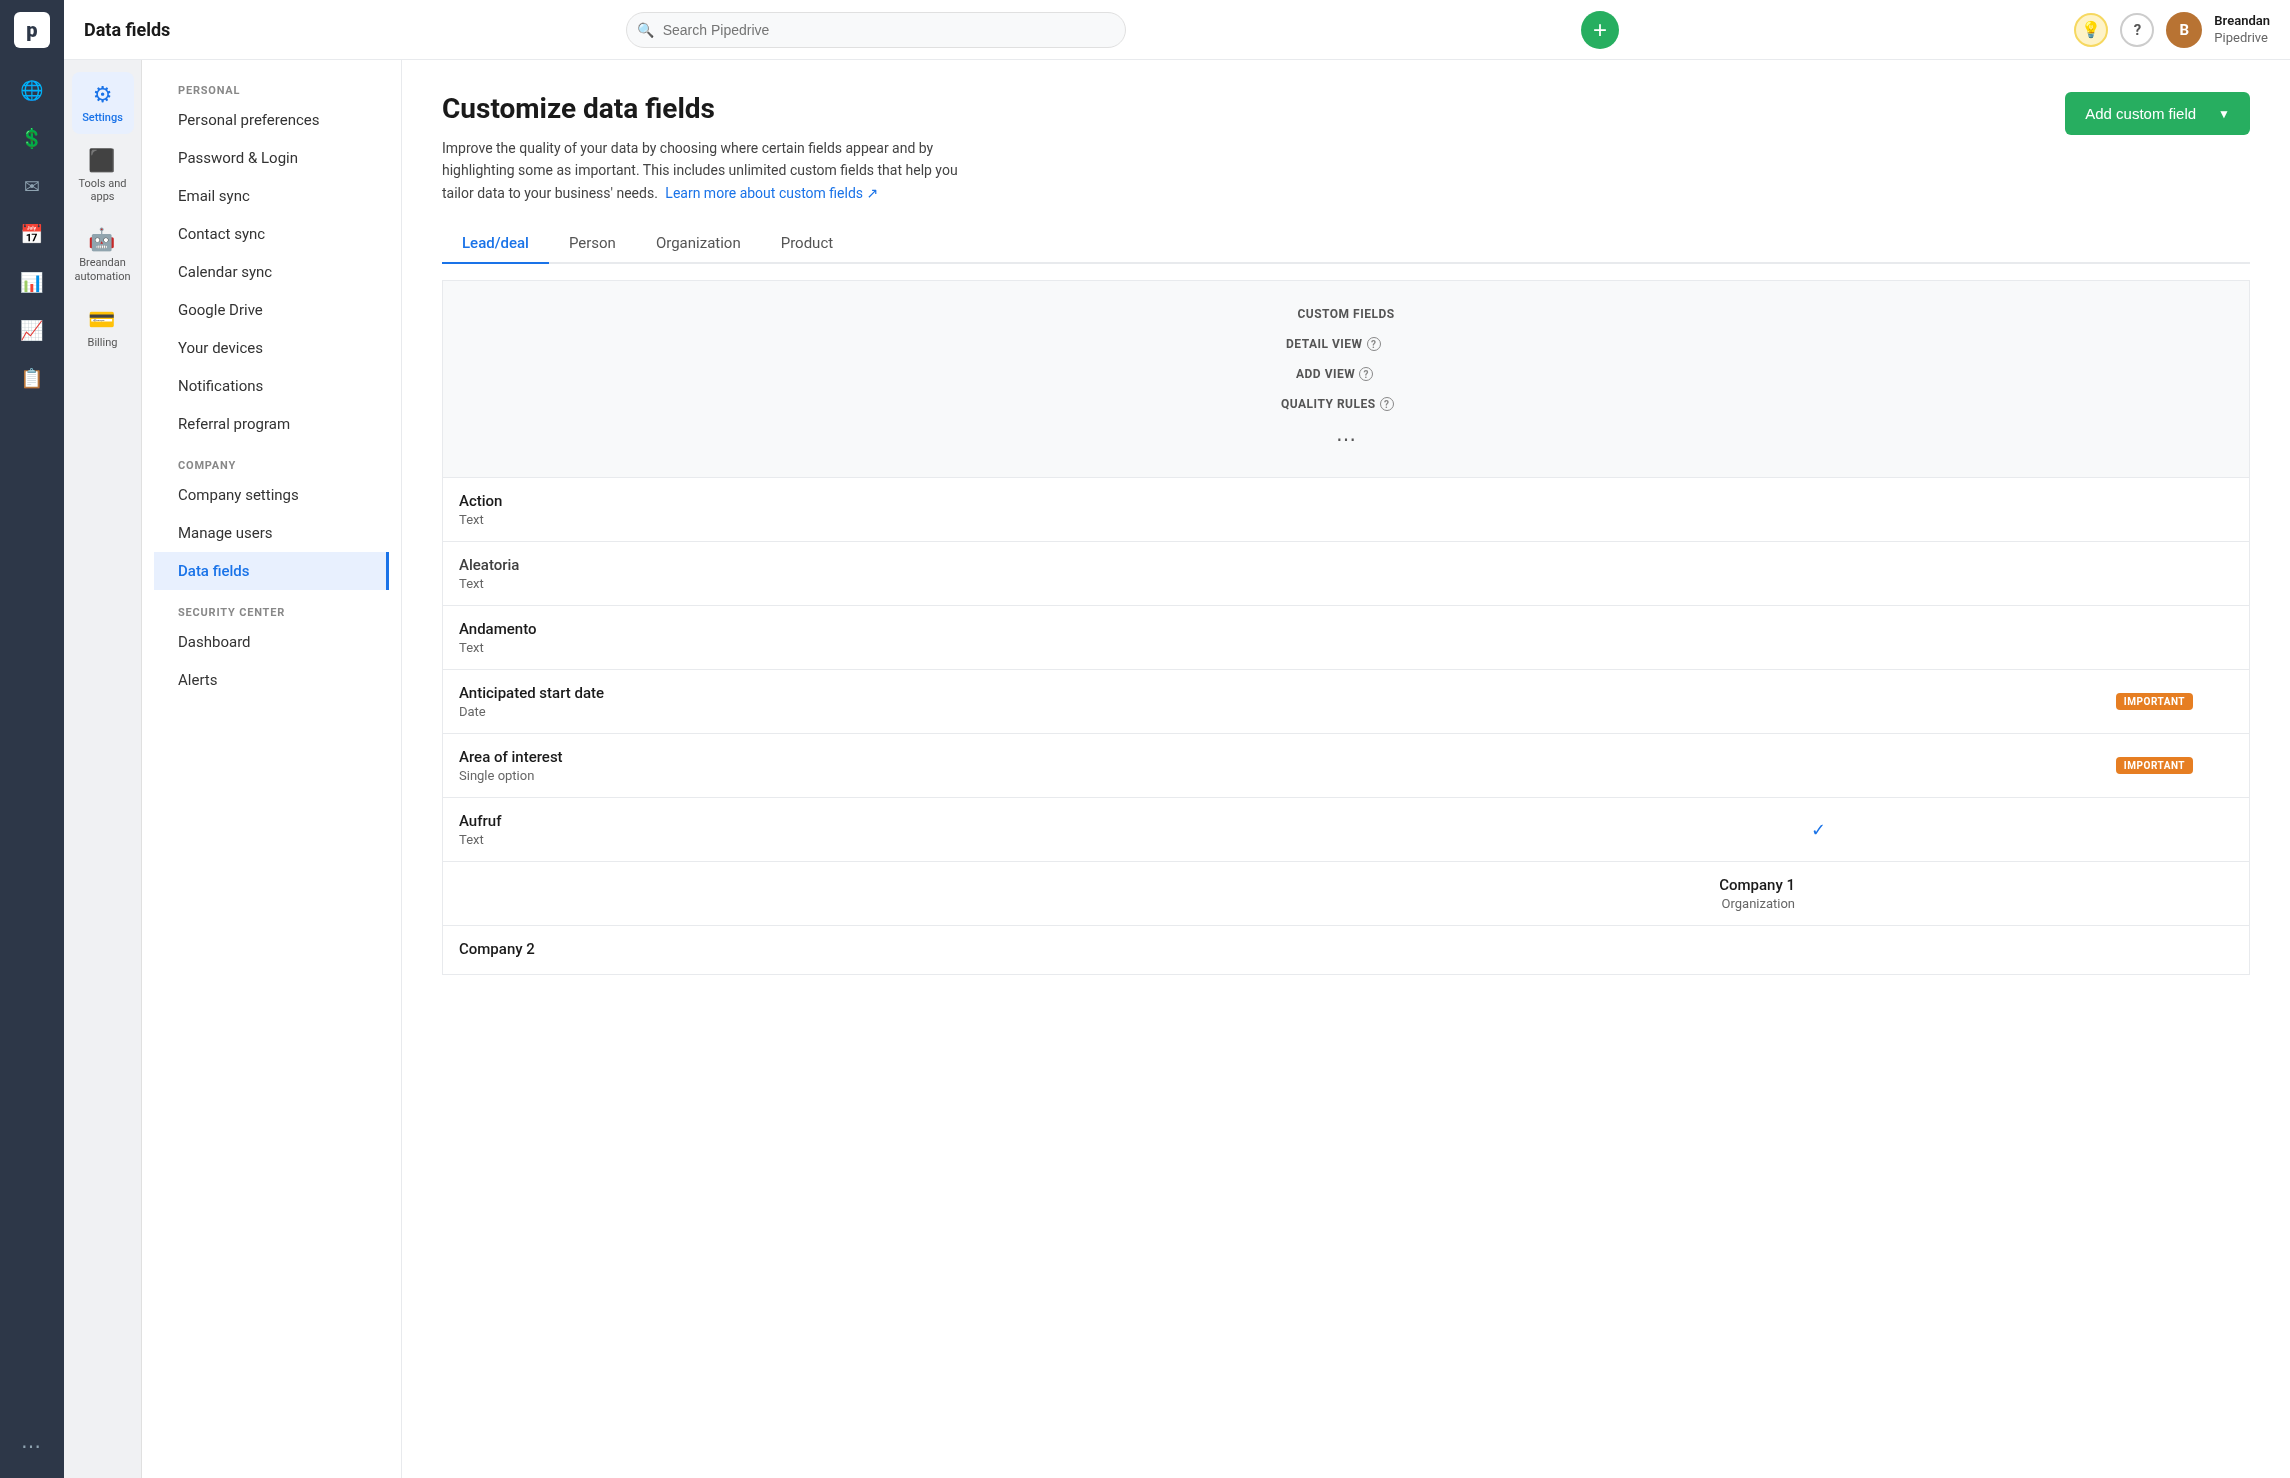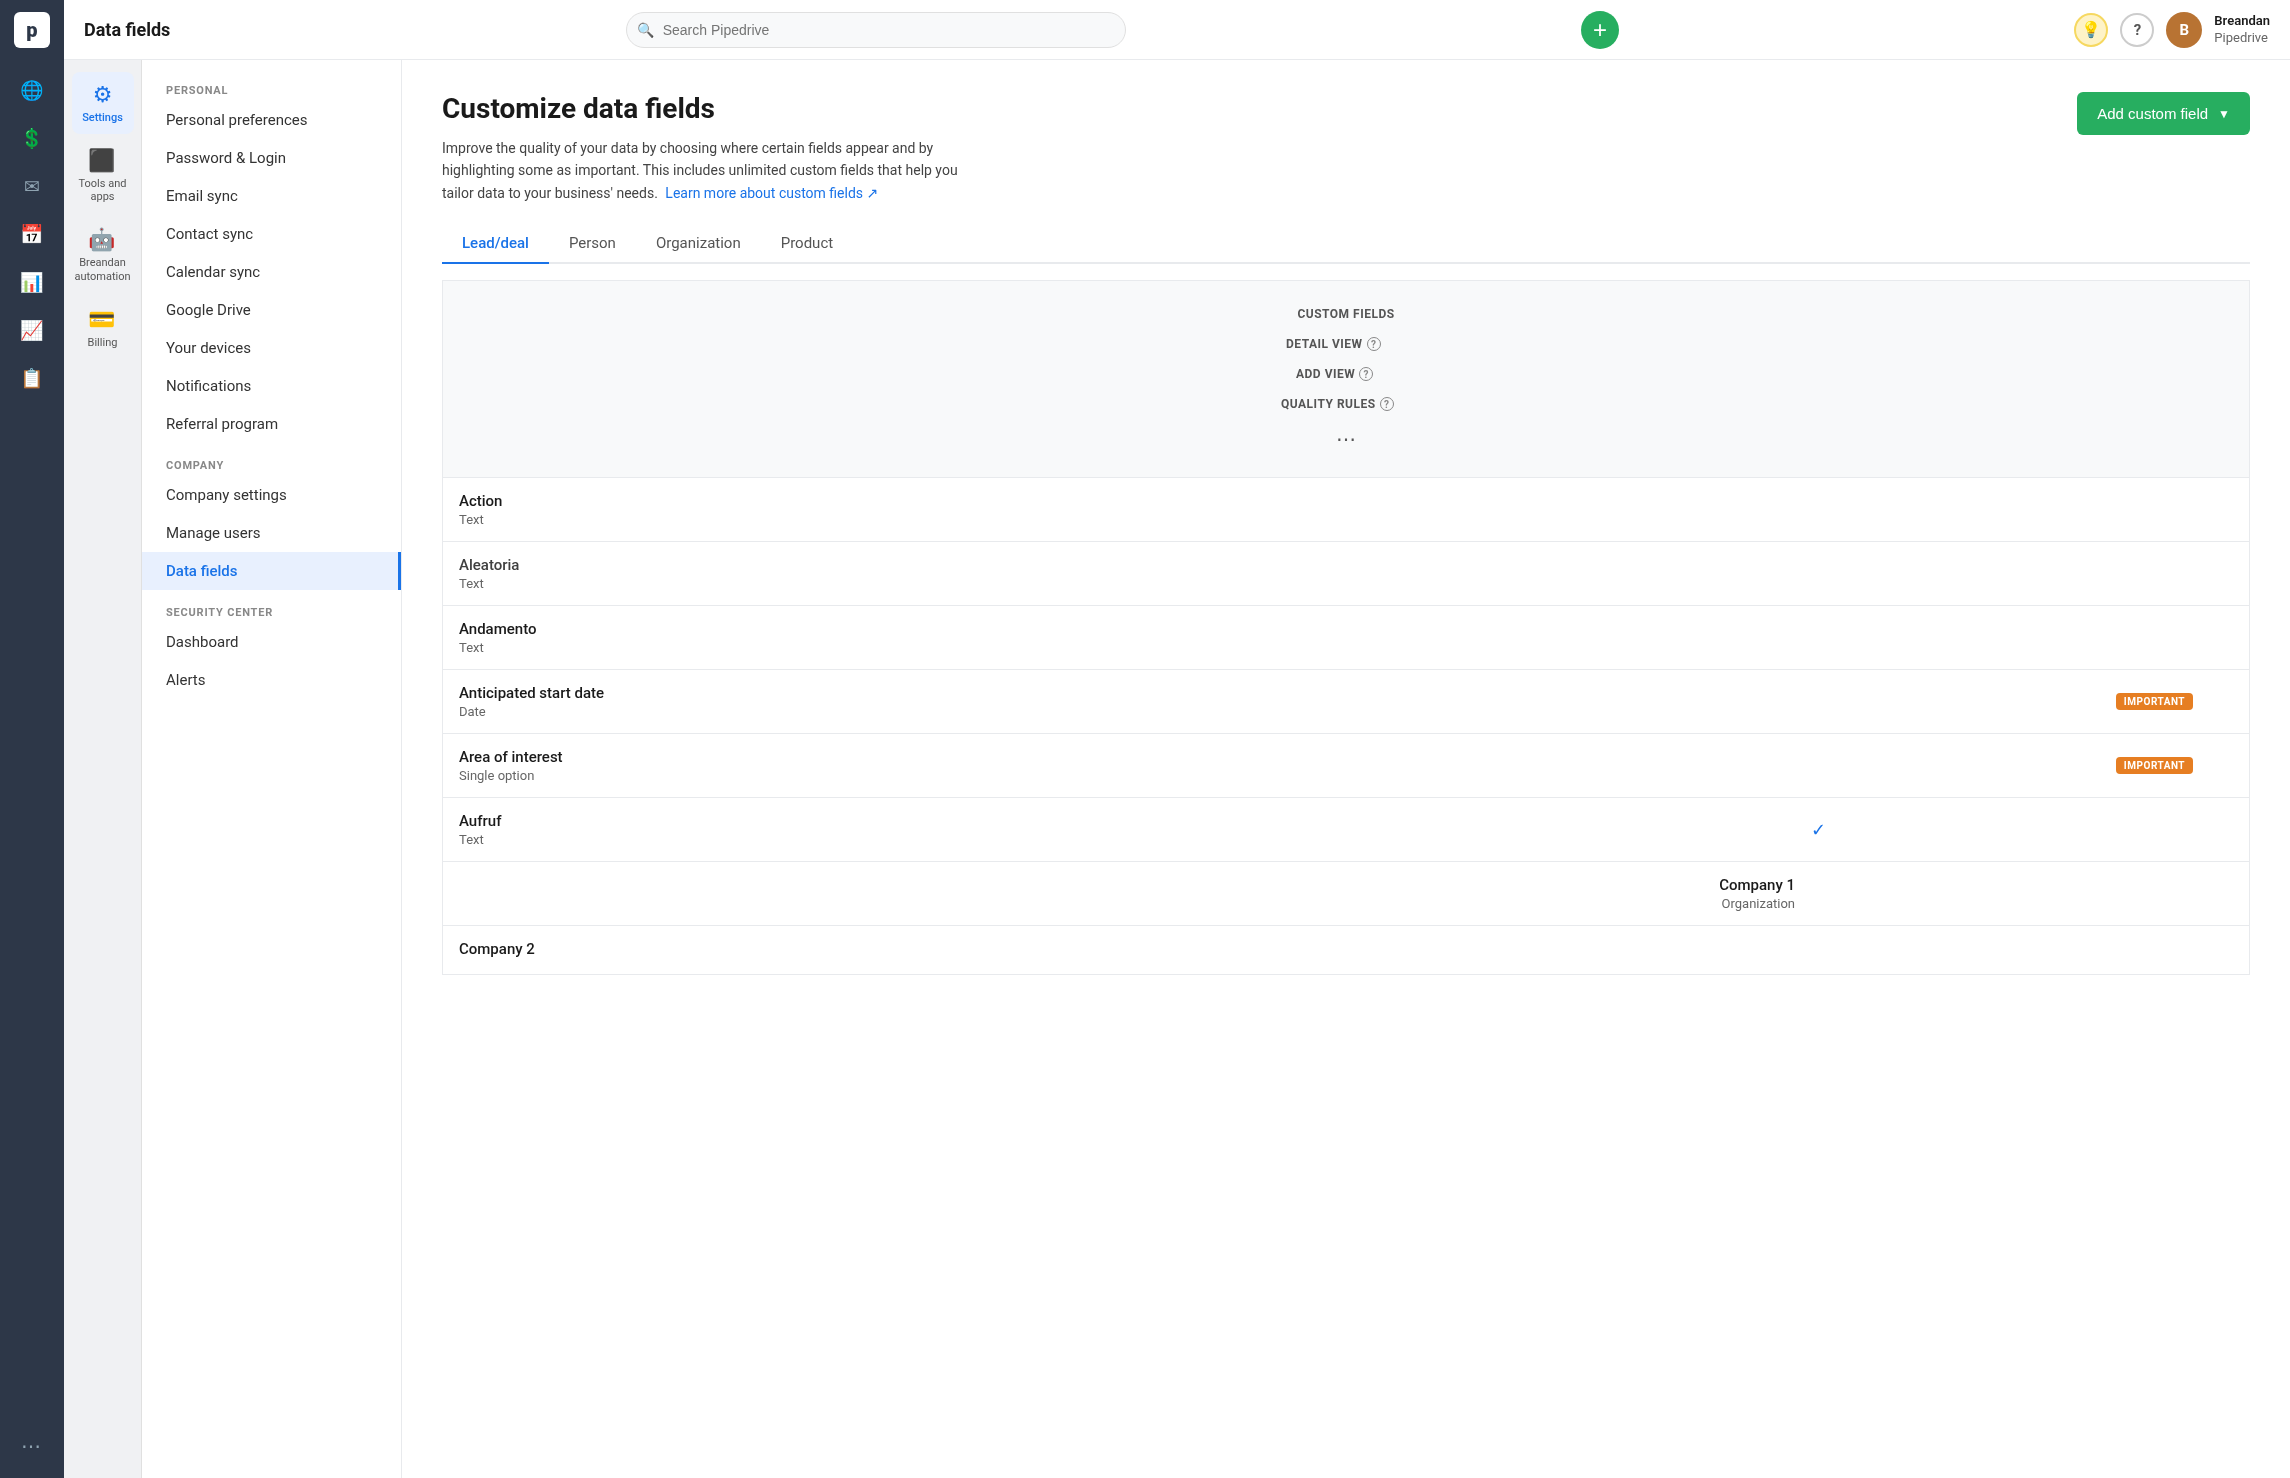--- a/index.html
+++ b/index.html
@@ -64,21 +64,21 @@
         <span style="font-size:11px;color:#555;text-align:center;line-height:1.2;">Breandan automation</span>
       </div>
 
       <div style="width:62px;display:flex;flex-direction:column;align-items:center;padding:10px 4px;border-radius:8px;cursor:pointer;gap:4px;">
         <span style="font-size:22px;color:#555;">💳</span>
         <span style="font-size:11px;color:#555;text-align:center;line-height:1.2;">Billing</span>
       </div>
 
     </div>
 
-    <nav style="width:260px;background:white;border-right:1px solid #e8eaed;padding:16px 0;overflow-y:auto;flex-shrink:0;">
+    <nav style="width:260px;background:white;border-right:1px solid #e8eaed;padding:16px 12px;overflow-y:auto;flex-shrink:0;">
 
       <div style="font-size:11px;font-weight:700;color:#888;letter-spacing:0.8px;padding:8px 24px 4px;text-transform:uppercase;">PERSONAL</div>
 
       <div style="display:block;padding:10px 24px;font-size:15px;color:#333;cursor:pointer;">Personal preferences</div>
       <div style="display:block;padding:10px 24px;font-size:15px;color:#333;cursor:pointer;">Password &amp; Login</div>
       <div style="display:block;padding:10px 24px;font-size:15px;color:#333;cursor:pointer;">Email sync</div>
       <div style="display:block;padding:10px 24px;font-size:15px;color:#333;cursor:pointer;">Contact sync</div>
       <div style="display:block;padding:10px 24px;font-size:15px;color:#333;cursor:pointer;">Calendar sync</div>
       <div style="display:block;padding:10px 24px;font-size:15px;color:#333;cursor:pointer;">Google Drive</div>
       <div style="display:block;padding:10px 24px;font-size:15px;color:#333;cursor:pointer;">Your devices</div>
@@ -101,21 +101,21 @@
     <main style="flex:1;background:white;overflow-y:auto;padding:32px 40px;">
 
       <div style="display:flex;align-items:flex-start;justify-content:space-between;margin-bottom:20px;gap:24px;">
         <div>
           <h1 style="font-size:28px;font-weight:700;color:#1a1a1a;margin-bottom:12px;">Customize data fields</h1>
           <p style="font-size:14px;color:#444;line-height:1.6;max-width:540px;">
             <span>Improve the quality of your data by choosing where certain fields appear and by highlighting some as important. This includes unlimited custom fields that help you tailor data to your business' needs.</span>
             <a href="#" style="color:#1a73e8;text-decoration:none;margin-left:4px;">Learn more about custom fields ↗</a>
           </p>
         </div>
-        <button style="background:#27ae60;color:white;border:none;padding:13px 20px;border-radius:6px;font-size:15px;font-weight:500;cursor:pointer;display:flex;align-items:center;gap:10px;white-space:nowrap;flex-shrink:0;">
+        <button style="background:#27ae60;color:white;border:none;padding:13px 20px;border-radius:6px;font-size:15px;font-weight:500;cursor:pointer;display:flex;align-items:center;gap:22px;white-space:nowrap;flex-shrink:0;">
           <span>Add custom field</span>
           <span style="font-size:12px;">▼</span>
         </button>
       </div>
 
       <div style="display:flex;border-bottom:2px solid #e8eaed;margin-bottom:0;">
         <div style="padding:10px 20px;font-size:15px;color:#1a73e8;cursor:pointer;border-bottom:2px solid #1a73e8;margin-bottom:-2px;font-weight:500;">Lead/deal</div>
         <div style="padding:10px 20px;font-size:15px;color:#555;cursor:pointer;border-bottom:2px solid transparent;margin-bottom:-2px;">Person</div>
         <div style="padding:10px 20px;font-size:15px;color:#555;cursor:pointer;border-bottom:2px solid transparent;margin-bottom:-2px;">Organization</div>
         <div style="padding:10px 20px;font-size:15px;color:#555;cursor:pointer;border-bottom:2px solid transparent;margin-bottom:-2px;">Product</div>

